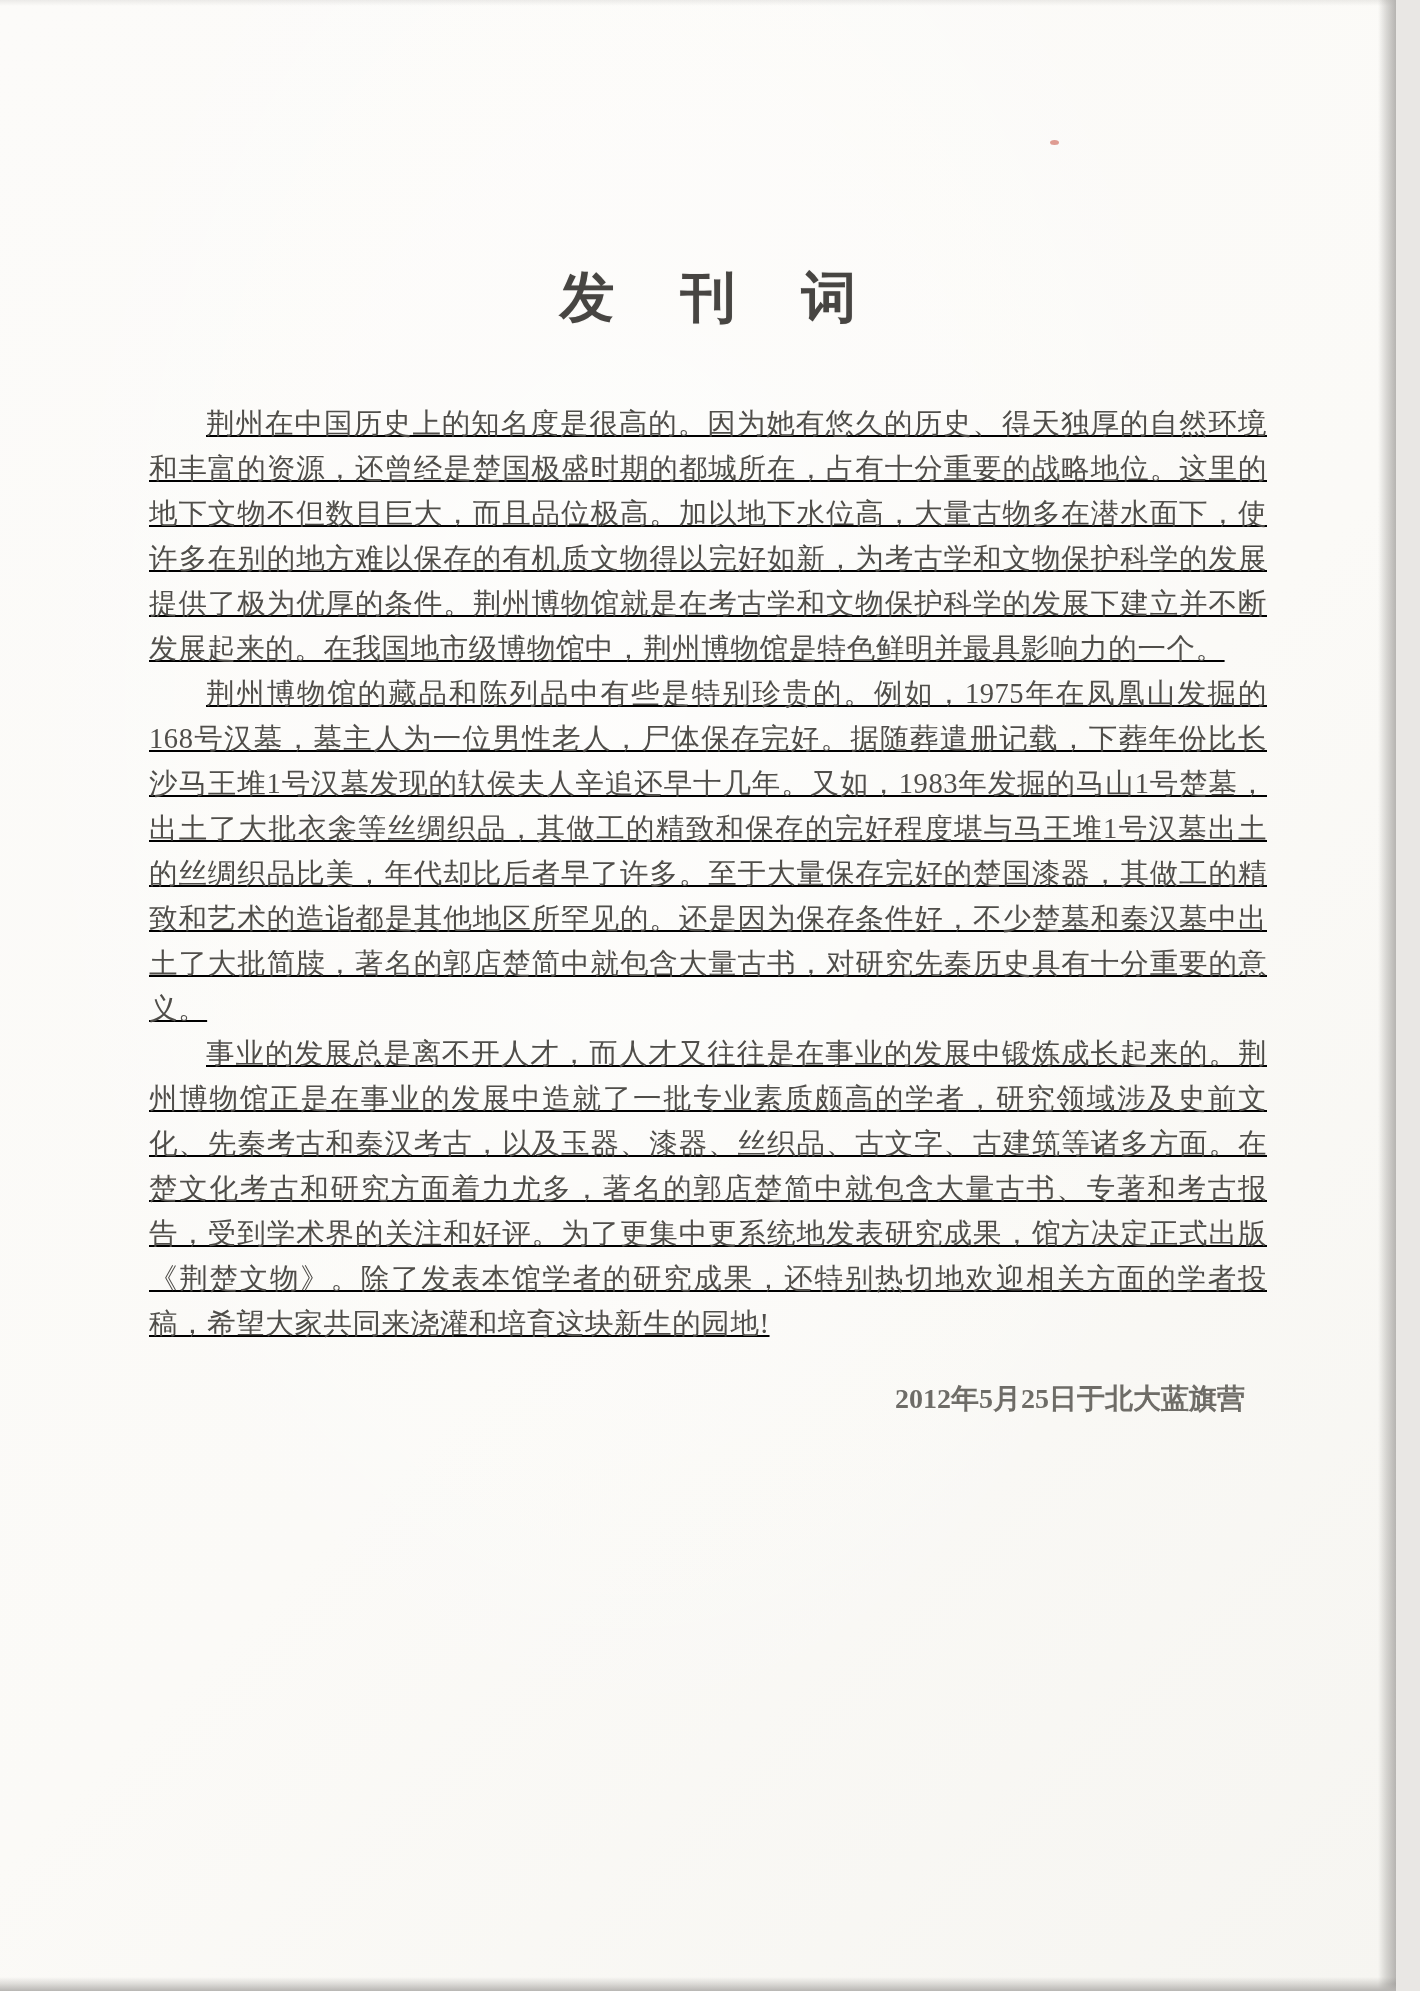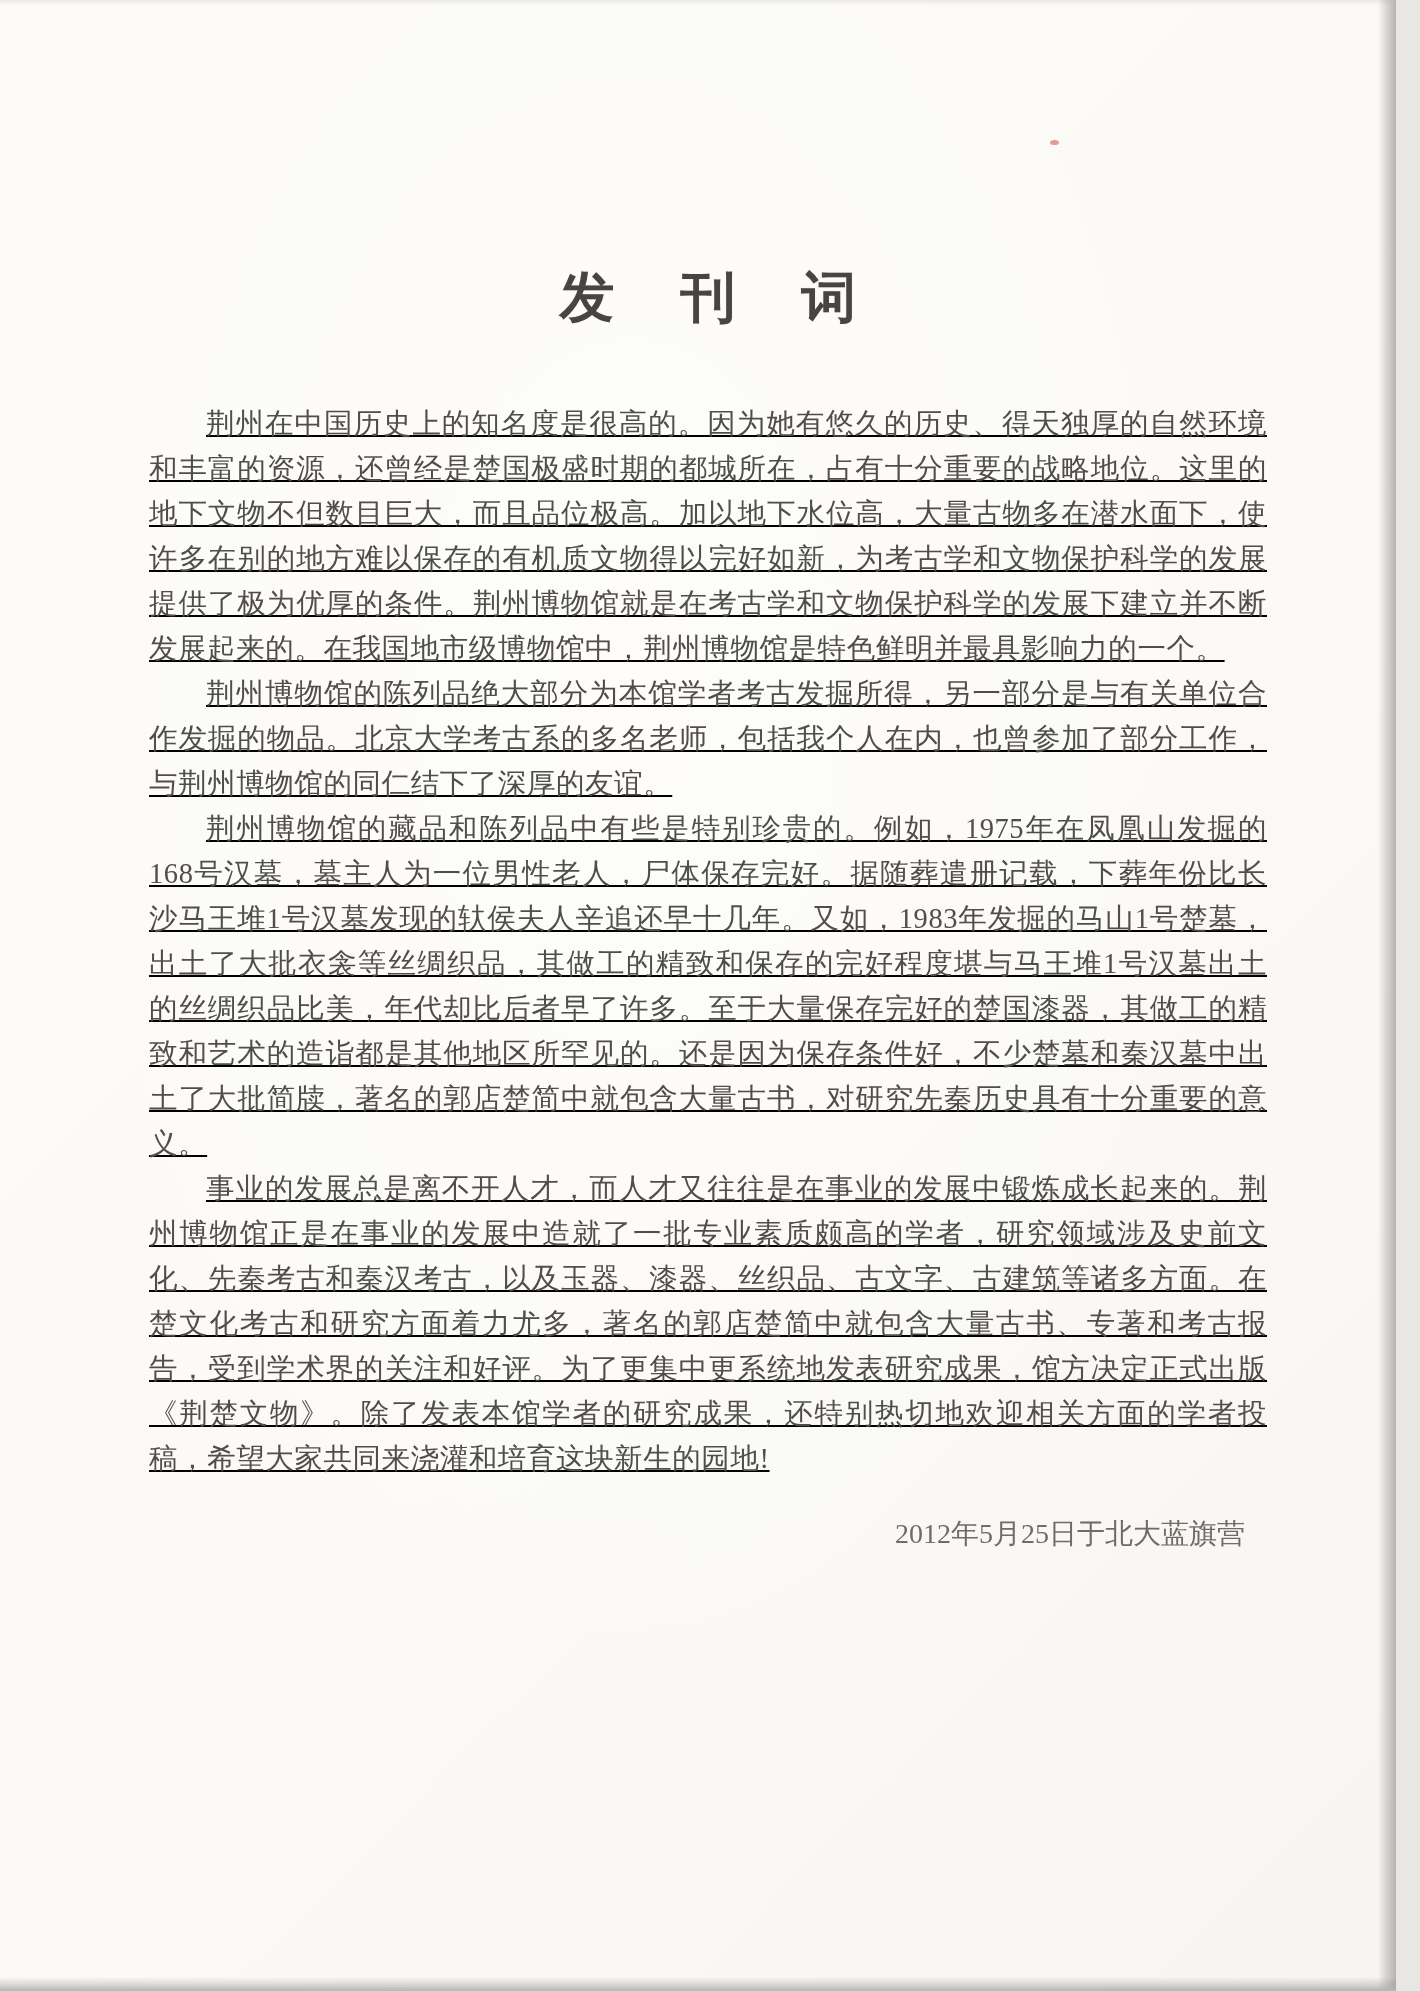--- a/index.html
+++ b/index.html
@@ -58,20 +58,21 @@
     color: #504e4a;
     letter-spacing: 0.02em;
   }
   .doc-dateline {
     margin-top: 30px;
     padding-right: 22px;
     text-align: right;
     font-size: 28px;
     line-height: 45px;
     color: #6e6c67;
+    font-weight: bold;
   }
   
   .edge-right {
     position: absolute;
     top: 0;
     right: 0;
     width: 18px;
     height: 100%;
     background: linear-gradient(to right, rgba(130,128,124,0) 0%, rgba(130,128,124,0.28) 45%, #b6b4b1 100%);
   }
@@ -107,21 +108,20 @@
 
 <div class="page">
 
   <div class="content">
 
     <h1 class="doc-title">发刊词</h1>
 
 
     <div class="doc-body">
       <p>荆州在中国历史上的知名度是很高的。因为她有悠久的历史、得天独厚的自然环境和丰富的资源，还曾经是楚国极盛时期的都城所在，占有十分重要的战略地位。这里的地下文物不但数目巨大，而且品位极高。加以地下水位高，大量古物多在潜水面下，使许多在别的地方难以保存的有机质文物得以完好如新，为考古学和文物保护科学的发展提供了极为优厚的条件。荆州博物馆就是在考古学和文物保护科学的发展下建立并不断发展起来的。在我国地市级博物馆中，荆州博物馆是特色鲜明并最具影响力的一个。</p>
-      <p>荆州博物馆的陈列品绝大部分为本馆学者考古发掘所得，另一部分是与有关单位合作发掘的物品。北京大学考古系的多名老师，包括我个人在内，也曾参加了部分工作，与荆州博物馆的同仁结下了深厚的友谊。</p>
       <p>荆州博物馆的藏品和陈列品中有些是特别珍贵的。例如，1975年在凤凰山发掘的168号汉墓，墓主人为一位男性老人，尸体保存完好。据随葬遣册记载，下葬年份比长沙马王堆1号汉墓发现的轪侯夫人辛追还早十几年。又如，1983年发掘的马山1号楚墓，出土了大批衣衾等丝绸织品，其做工的精致和保存的完好程度堪与马王堆1号汉墓出土的丝绸织品比美，年代却比后者早了许多。至于大量保存完好的楚国漆器，其做工的精致和艺术的造诣都是其他地区所罕见的。还是因为保存条件好，不少楚墓和秦汉墓中出土了大批简牍，著名的郭店楚简中就包含大量古书，对研究先秦历史具有十分重要的意义。</p>
       <p>事业的发展总是离不开人才，而人才又往往是在事业的发展中锻炼成长起来的。荆州博物馆正是在事业的发展中造就了一批专业素质颇高的学者，研究领域涉及史前文化、先秦考古和秦汉考古，以及玉器、漆器、丝织品、古文字、古建筑等诸多方面。在楚文化考古和研究方面着力尤多，著名的郭店楚简中就包含大量古书、专著和考古报告，受到学术界的关注和好评。为了更集中更系统地发表研究成果，馆方决定正式出版《荆楚文物》。除了发表本馆学者的研究成果，还特别热切地欢迎相关方面的学者投稿，希望大家共同来浇灌和培育这块新生的园地!</p>
     </div>
 
     <div class="doc-dateline">2012年5月25日于北大蓝旗营</div>
 
   </div>
 
   <div class="speck"></div>
   <div class="edge-top"></div>

